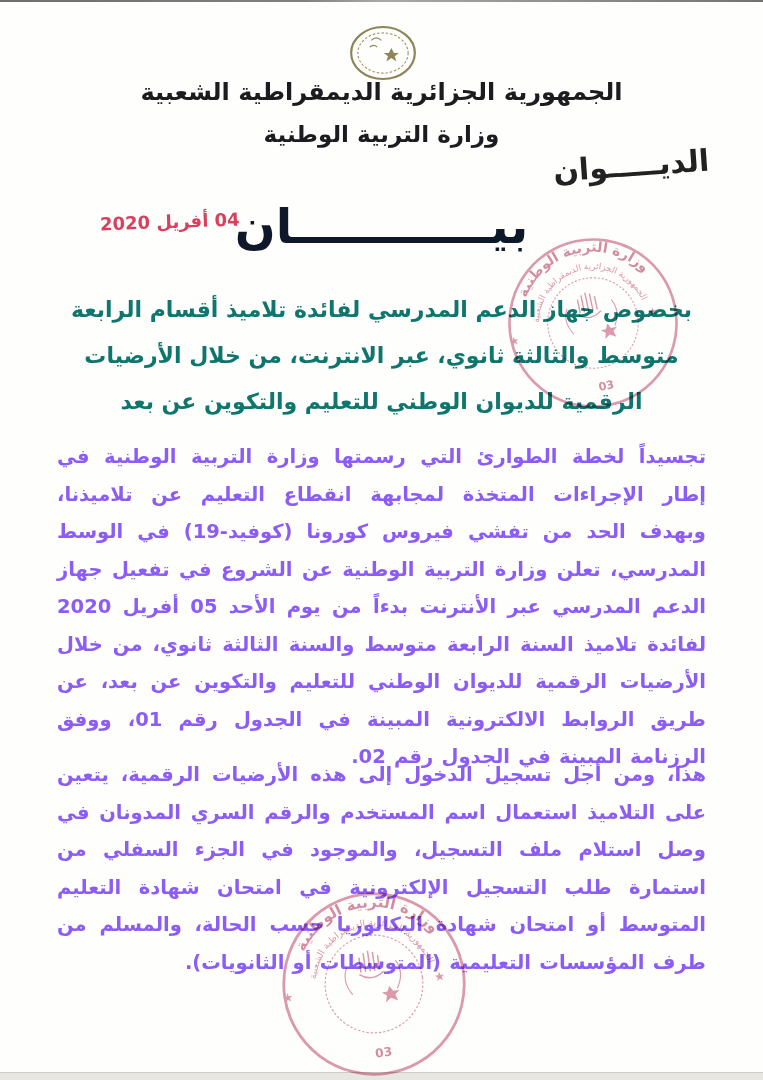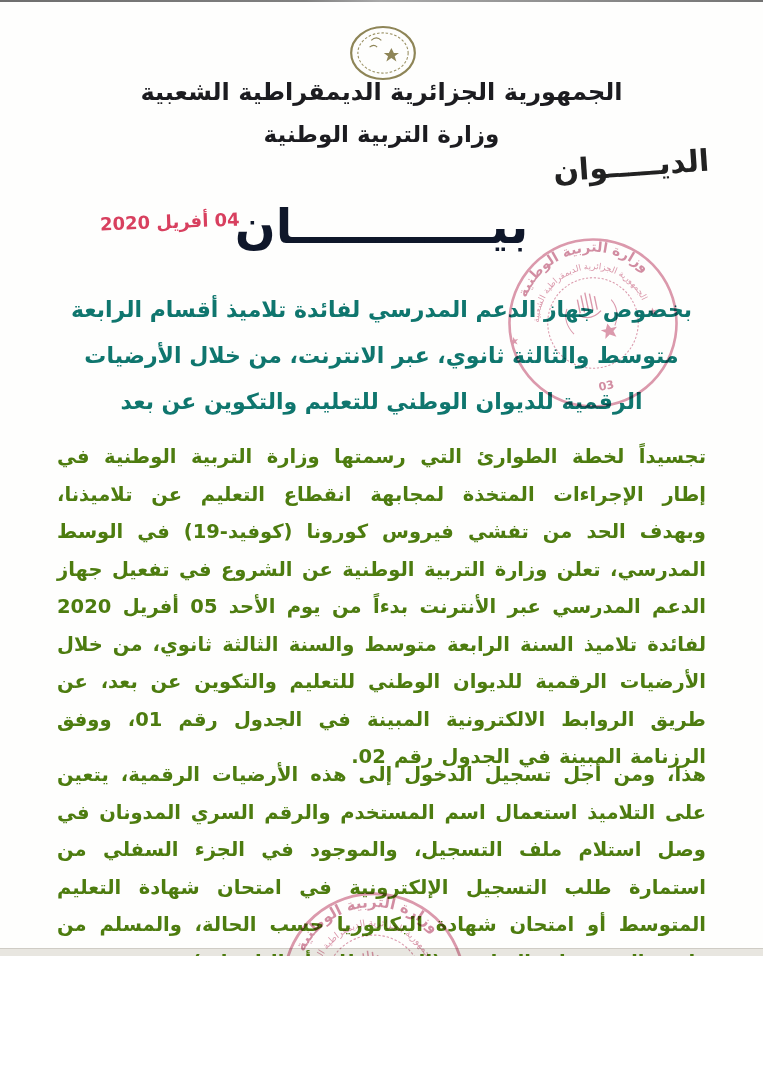--- a/index.html
+++ b/index.html
@@ -1,18 +1,18 @@
 <!DOCTYPE html>
 <html lang="ar"><head>
 <meta charset="utf-8">
 <style>
   html,body{margin:0;padding:0;background:#ffffff;}
   .page{
     position:relative;
-    width:763px;height:956px;
+    width:763px;height:1080px;
     background:#fefefd;
     overflow:hidden;
     font-family:"DejaVu Sans", sans-serif;
     direction:rtl;
   }
   .scan-edge-top{
     position:absolute;top:0;left:0;width:100%;height:2px;
     background:linear-gradient(90deg,#555 0%,#6a6a6a 40%,#9a9a9a 50%,#5a5a5a 100%);
     opacity:.85;
   }
@@ -44,21 +44,21 @@
     position:absolute;left:0;top:198px;width:100%;
     text-align:center;font-size:48px;font-weight:bold;color:#0f172a;
   }
   .subtitle{
     position:absolute;top:287px;left:56px;width:651px;
     text-align:center;font-size:22px;line-height:46px;
     font-weight:bold;color:#0f766e;z-index:2;
   }
   .body-par{
     position:absolute;left:57px;right:57px;
-    font-size:19.5px;line-height:37.5px;font-weight:700;color:#4d7c0f;
+    font-size:19.5px;line-height:37.5px;font-weight:700;color:#8b5cf6;
     text-align:justify;z-index:2;
     word-spacing:1.5px;
   }
   .par-1{top:438px;}
   .par-2{top:756px;}
   .stamp{position:absolute;mix-blend-mode:multiply;opacity:.82;z-index:3;pointer-events:none;}
   .stamp-top{left:506px;top:236px;width:174px;height:174px;transform:rotate(-12deg);}
   .stamp-bottom{left:280px;top:890px;width:188px;height:188px;transform:rotate(-8deg);}
   svg text{font-family:"DejaVu Sans", sans-serif;}
 </style>

